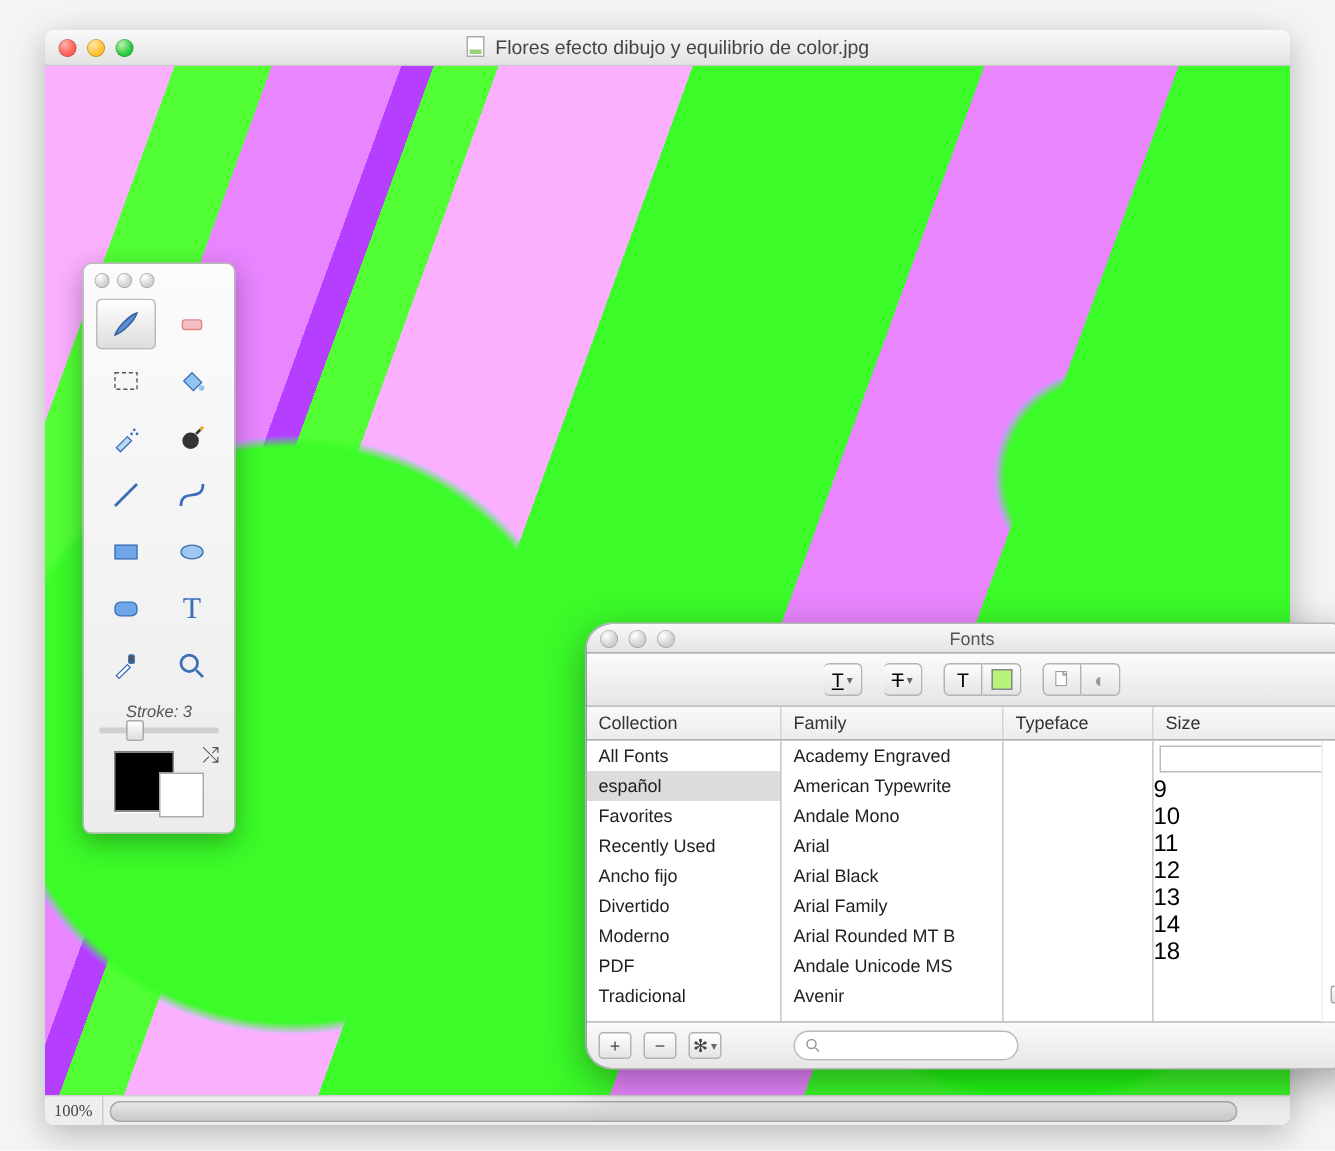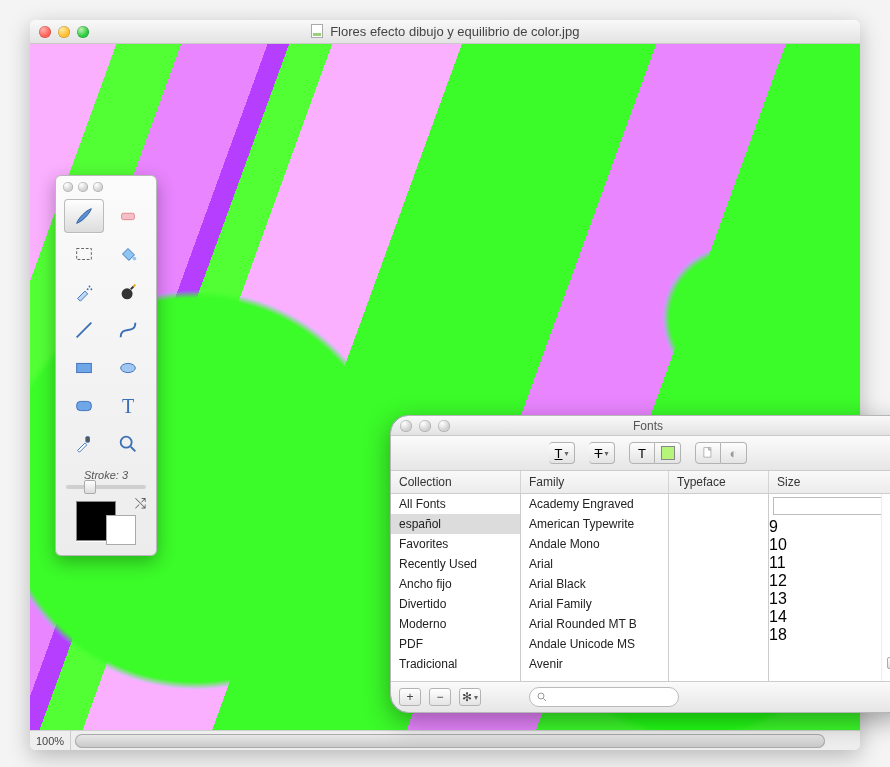--- a/index.html
+++ b/index.html
@@ -39,21 +39,21 @@
       radial-gradient(circle at 80% 78%, #49e93f 0 18%, transparent 19%),
       radial-gradient(circle at 85% 40%, #5ce94f 0 8%, transparent 9%),
       linear-gradient(110deg, #e9b2ff 0 8%, #6fef5a 8% 14%, #d58cff 14% 22%, #a24ae9 22% 24%, #6fef5a 24% 28%, #e9b2ff 28% 40%, #5ce94f 40% 58%, #d58cff 58% 70%, #5ce94f 70% 100%);
     filter: saturate(1.3) contrast(1.05);
   }
 
   .footer {
     height: 20px; background: #eee; border-top: 1px solid #cfcfcf;
     display: flex; align-items: center; font-size: 11px; color: #444;
   }
-  .footer .zoom { padding: 0 6px; border-right: 1px solid #ccc; height: 100%; display:flex; align-items:center; }
+  .footer .zoom { padding: 0 6px; border-right: 1px solid #ccc; height: 100%; display:flex; align-items:center;font-family:Liberation Serif, serif; }
   .footer .scroll-track { flex:1; height: 14px; margin: 0 4px; background:#eee; border-radius: 7px; position: relative; }
   .footer .scroll-thumb { position:absolute; left:0; top:0; height:14px; width: 96%; background: linear-gradient(#e9e9e9,#c7c7c7); border-radius: 7px; box-shadow: inset 0 0 0 1px #aaa; }
 
   
   .tools {
     position: absolute; left: 55px; top: 175px; width: 102px;
     background: linear-gradient(#fbfbfb,#ececec);
     border: 1px solid #b9b9b9; border-radius: 6px;
     box-shadow: 0 6px 18px rgba(0,0,0,0.30);
     padding-bottom: 10px;

